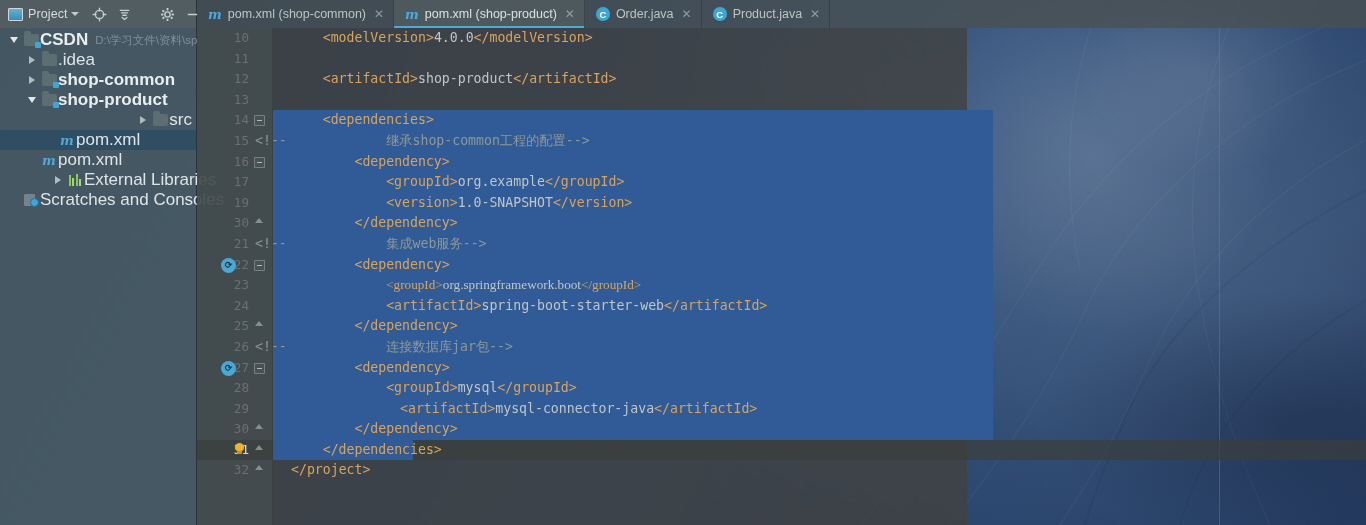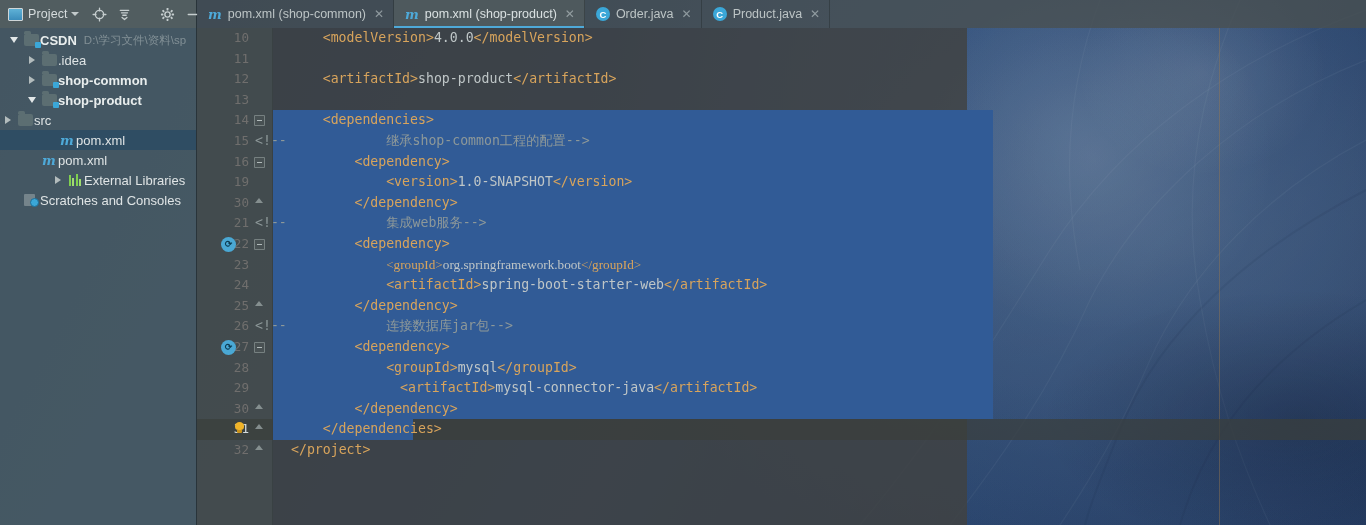--- a/index.html
+++ b/index.html
@@ -97,21 +97,21 @@
     border-top: 4.5px solid transparent;
     border-bottom: 4.5px solid transparent;
     border-left: 6px solid #b3bcbd;
   }
   .twist.open i {
     border-left: 4.5px solid transparent;
     border-right: 4.5px solid transparent;
     border-top: 6px solid #e2e7e8;
   }
   .ticon { flex: 0 0 18px; display:flex; align-items:center; justify-content:center; }
-  .tlabel { font-size: 13px; }
+  .tlabel { font-size: 17px; }
   .tlabel.bold { font-weight: bold; color:#e8eded; }
   .tpath { color: rgba(150,162,166,.75); font-size: 11.5px; margin-left: 7px; }
 
   
   .folder {
     position: relative; width: 15px; height: 12px;
     background: #5c6e72; border-radius: 1.5px 2px 2px 2px;
   }
   .folder::before {
     content:""; position:absolute; top:-3px; left:0;
@@ -381,21 +381,21 @@
         </div>
         <div class="tnode" style="padding-left: 24px;">
           <span class="twist open">
             <i></i>
           </span>
           <span class="ticon">
             <span class="folder mod"></span>
           </span>
           <span class="tlabel bold">shop-product</span>
         </div>
-        <div class="tnode" style="">
+        <div class="tnode" style=" justify-content: flex-end;">
           <span class="twist closed">
             <i></i>
           </span>
           <span class="ticon">
             <span class="folder"></span>
           </span>
           <span class="tlabel">src</span>
         </div>
         <div class="tnode sel" style="padding-left: 42px;">
           <span class="twist none"></span>
@@ -468,20 +468,21 @@
       <div class="gutter"></div>
       <div class="margin-line"></div>
       <div class="lines">
           <div class="ln"><span class="lnum">10</span><span class="ltext" style="left: 125.72px;"><span class="lt tg">&lt;modelVersion&gt;</span><span class="lt val">4.0.0</span><span class="lt tg">&lt;/modelVersion&gt;</span></span></div>
           <div class="ln"><span class="lnum">11</span><span class="ltext" style="left: 94px;"></span></div>
           <div class="ln"><span class="lnum">12</span><span class="ltext" style="left: 125.72px;"><span class="lt tg">&lt;artifactId&gt;</span><span class="lt val">shop-product</span><span class="lt tg">&lt;/artifactId&gt;</span></span></div>
           <div class="ln"><span class="lnum">13</span><span class="ltext" style="left: 94px;"></span></div>
           <div class="ln"><span class="lnum">14</span><span class="fold minus"></span><span class="sel-bg" style="left: 76px; width: 720px;"></span><span class="ltext" style="left: 125.72px;"><span class="lt tg">&lt;dependencies&gt;</span></span></div>
           <div class="ln"><span class="lnum">15</span><span class="sel-bg" style="left: 76px; width: 720px;"></span><span class="ltext cm" style="left: 58px;">&lt;!--</span><span class="ltext" style="left: 189.16px;"><span class="lt cm">继承shop-common工程的配置--&gt;</span></span></div>
           <div class="ln"><span class="lnum">16</span><span class="fold minus"></span><span class="sel-bg" style="left: 76px; width: 720px;"></span><span class="ltext" style="left: 157.44px;"><span class="lt tg">&lt;dependency&gt;</span></span></div>
+          <div class="ln"><span class="lnum">17</span><span class="sel-bg" style="left: 76px; width: 720px;"></span><span class="ltext" style="left: 189.16px;"><span class="lt tg">&lt;groupId&gt;</span><span class="lt val">org.example</span><span class="lt tg">&lt;/groupId&gt;</span></span></div>
           <div class="ln"><span class="lnum">19</span><span class="sel-bg" style="left: 76px; width: 720px;"></span><span class="ltext" style="left: 189.16px;"><span class="lt tg">&lt;version&gt;</span><span class="lt val">1.0-SNAPSHOT</span><span class="lt tg">&lt;/version&gt;</span></span></div>
           <div class="ln"><span class="lnum">30</span><span class="fold arrow-up"></span><span class="sel-bg" style="left: 76px; width: 720px;"></span><span class="ltext" style="left: 157.44px;"><span class="lt tg">&lt;/dependency&gt;</span></span></div>
           <div class="ln"><span class="lnum">21</span><span class="sel-bg" style="left: 76px; width: 720px;"></span><span class="ltext cm" style="left: 58px;">&lt;!--</span><span class="ltext" style="left: 189.16px;"><span class="lt cm">集成web服务--&gt;</span></span></div>
           <div class="ln"><span class="lnum">22</span><span class="fold minus"></span><span class="gicon">⟳</span><span class="sel-bg" style="left: 76px; width: 720px;"></span><span class="ltext" style="left: 157.44px;"><span class="lt tg">&lt;dependency&gt;</span></span></div>
           <div class="ln"><span class="lnum">23</span><span class="sel-bg" style="left: 76px; width: 720px;"></span><span class="ltext" style="left: 189.16px; font-family: Liberation Serif, serif;"><span class="lt tg">&lt;groupId&gt;</span><span class="lt val">org.springframework.boot</span><span class="lt tg">&lt;/groupId&gt;</span></span></div>
           <div class="ln"><span class="lnum">24</span><span class="sel-bg" style="left: 76px; width: 720px;"></span><span class="ltext" style="left: 189.16px;"><span class="lt tg">&lt;artifactId&gt;</span><span class="lt val">spring-boot-starter-web</span><span class="lt tg">&lt;/artifactId&gt;</span></span></div>
           <div class="ln"><span class="lnum">25</span><span class="fold arrow-up"></span><span class="sel-bg" style="left: 76px; width: 720px;"></span><span class="ltext" style="left: 157.44px;"><span class="lt tg">&lt;/dependency&gt;</span></span></div>
           <div class="ln"><span class="lnum">26</span><span class="sel-bg" style="left: 76px; width: 720px;"></span><span class="ltext cm" style="left: 58px;">&lt;!--</span><span class="ltext" style="left: 189.16px;"><span class="lt cm">连接数据库jar包--&gt;</span></span></div>
           <div class="ln"><span class="lnum">27</span><span class="fold minus"></span><span class="gicon">⟳</span><span class="sel-bg" style="left: 76px; width: 720px;"></span><span class="ltext" style="left: 157.44px;"><span class="lt tg">&lt;dependency&gt;</span></span></div>
           <div class="ln"><span class="lnum">28</span><span class="sel-bg" style="left: 76px; width: 720px;"></span><span class="ltext" style="left: 189.16px;"><span class="lt tg">&lt;groupId&gt;</span><span class="lt val">mysql</span><span class="lt tg">&lt;/groupId&gt;</span></span></div>

